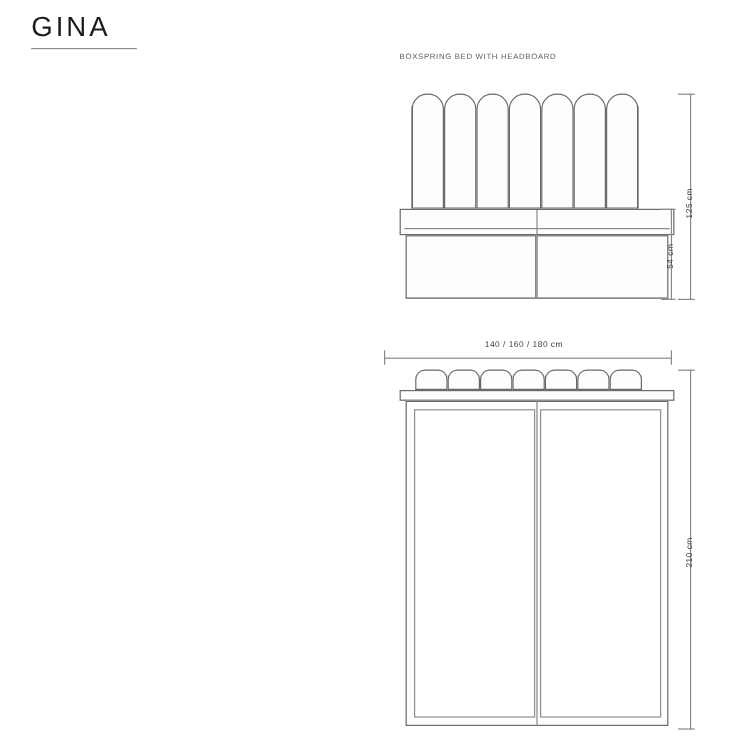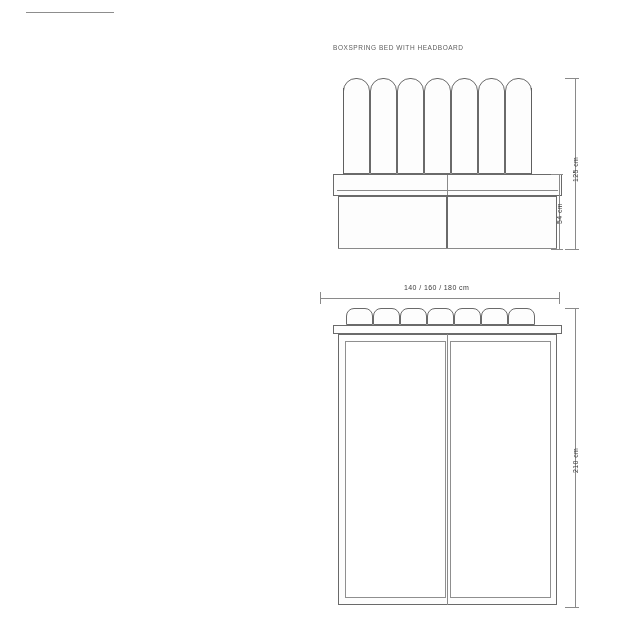--- a/index.html
+++ b/index.html
@@ -128,20 +128,21 @@
     position: absolute;
     border: 1px solid #8f8f8f;
     box-sizing: border-box;
     background: #ffffff;
   }
 </style>
 </head>
 <body>
 
 <div id="brand">
+  <div class="brand-text">GINA</div>
   <div class="brand-rule"></div>
 </div>
 
 <div id="caption">Boxspring bed with headboard</div>
 
 <div id="front-view">
 
   <div class="hb-panel" style="left:10px;"></div>
   <div class="hb-panel" style="left:37px;"></div>
   <div class="hb-panel" style="left:64px;"></div>

